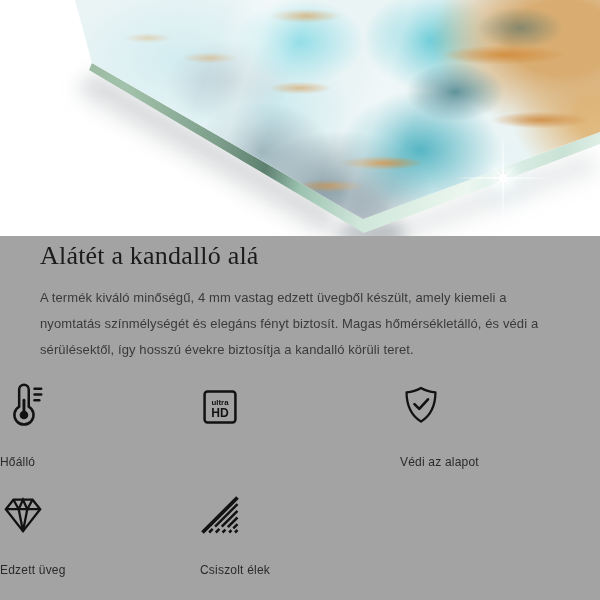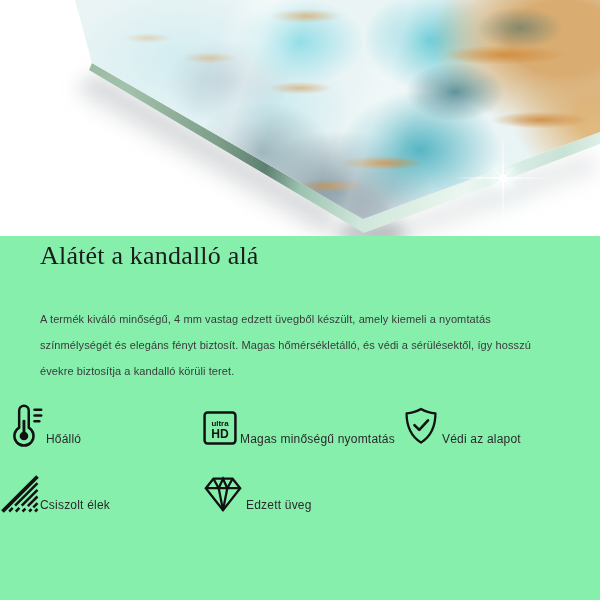--- a/index.html
+++ b/index.html
@@ -4,21 +4,21 @@
 <style>
   * { margin:0; padding:0; box-sizing:border-box; }
   html,body { width:600px; height:600px; }
   body {
     font-family:"Liberation Sans", sans-serif;
     background:#ffffff;
     color:#1b1b1b;
     overflow:hidden;
     position:relative;
   }
-  .page { width:600px; height:600px; position:relative; background:#86efac; }
+  .page { width:600px; height:600px; position:relative; background:#a3a3a3; }
 
   
   .hero { position:relative; width:600px; height:236px; background:#fff; overflow:hidden; }
 
   .shadow-left {
     position:absolute; left:88px; top:70px; width:292px; height:34px;
     transform-origin:0 0; transform:rotate(30deg);
     background:linear-gradient(to bottom, rgba(100,110,115,0.38), rgba(100,110,115,0));
     filter:blur(9px); border-radius:17px; z-index:1;
   }
@@ -89,27 +89,27 @@
   .sparkle .ray-d1 { transform:rotate(45deg); }
   .sparkle .ray-d2 { transform:rotate(-45deg); }
   .sparkle .core { position:absolute; left:-6px; top:-6px; width:12px; height:12px; border-radius:50%;
     background:radial-gradient(circle, #fff 25%, rgba(255,255,255,0.85) 45%, rgba(255,255,255,0) 75%);
     box-shadow:0 0 14px 5px rgba(255,255,255,0.95), 0 0 30px 12px rgba(215,243,248,0.45); }
 
   
   .content { padding:0 40px; position:relative; z-index:6; }
   .title { font-family:"Liberation Serif", serif; font-weight:400; color:#1b1b1b;
     font-size:26px; line-height:33px; margin-top:3px; letter-spacing:0.2px; }
-  .description { margin-top:34px; max-width:527px; font-size:11px; line-height:26px;
+  .description { margin-top:13px; max-width:527px; font-size:13px; line-height:26px;
     color:#3a3a3a; letter-spacing:0.1px; }
 
   
   .features { display:grid; grid-template-columns:repeat(3, 1fr); row-gap:20px;
     margin-top:18px; width:600px; position:relative; z-index:6; }
-  .feature { display:flex; flex-direction:row; align-items:center; }
+  .feature { display:flex; flex-direction:column; align-items:flex-start; }
   .icon-box { height:46px; display:flex; align-items:flex-end; justify-content:center; }
   .feature .label { margin-top:28px; font-size:12px; color:#2a2a2a; letter-spacing:0.2px; }
   svg { display:block; }
   .svg-hd-top { font:700 9.5px "Liberation Sans", sans-serif; }
   .svg-hd-bottom { font:700 14.5px "Liberation Sans", sans-serif; }
 </style>
 </head>
 <body>
 
 <div class="page">
@@ -153,54 +153,53 @@
     </div>
 
     <div class="feature">
       <div class="icon-box">
         <svg width="40" height="40" viewBox="0 0 48 48">
           <rect x="5.5" y="5.5" width="37" height="37" rx="3.5" fill="none" stroke="#121212" stroke-width="3"></rect>
           <text x="24" y="21" text-anchor="middle" fill="#121212" class="svg-hd-top">ultra</text>
           <text x="24" y="36" text-anchor="middle" fill="#121212" class="svg-hd-bottom">HD</text>
         </svg>
       </div>
-      <span class="label">Magas minőségű nyomtatás</span>
     </div>
 
     <div class="feature">
       <div class="icon-box">
         <svg width="42" height="44" viewBox="0 0 48 48" fill="none" stroke="#121212" stroke-width="2.6" stroke-linejoin="round" stroke-linecap="round">
           <path d="M24 4.5 C29 7.5 34.5 9 40.5 9.5 C40.5 22 37.5 34.5 24 43 C10.5 34.5 7.5 22 7.5 9.5 C13.5 9 19 7.5 24 4.5 Z"></path>
           <path d="M16.5 23 l5.5 5.5 L32 17.5" stroke-width="3"></path>
         </svg>
       </div>
       <span class="label">Védi az alapot</span>
+    </div>
+
+    <div class="feature">
+      <div class="icon-box">
+        <svg width="46" height="42" viewBox="0 0 48 44" fill="none" stroke="#121212" stroke-width="2.4" stroke-linejoin="miter">
+          <path d="M14 7 H34 L42 17 L24 40 L6 17 Z"></path>
+          <path d="M6 17 H42"></path>
+          <path d="M14 7 L19.5 17 L24 7 L28.5 17 L34 7"></path>
+          <path d="M19.5 17 L24 40 L28.5 17"></path>
+        </svg>
+      </div>
+      <span class="label">Edzett üveg</span>
     </div>
 
     <div class="feature">
       <div class="icon-box">
         <svg width="40" height="40" viewBox="0 0 48 48" fill="none" stroke="#121212" stroke-linecap="butt">
           <path d="M3 45 L45 3" stroke-width="4.5"></path>
           <path d="M11 45 L45 11" stroke-width="3" stroke-dasharray="6 4 80"></path>
           <path d="M19 45 L45 19" stroke-width="3" stroke-dasharray="6 4 80"></path>
           <path d="M27 45 L45 27" stroke-width="3" stroke-dasharray="5 4 80"></path>
           <path d="M35 45 L45 35" stroke-width="3" stroke-dasharray="4 3 80"></path>
           <path d="M42 45 L45 42" stroke-width="3"></path>
         </svg>
       </div>
       <span class="label">Csiszolt élek</span>
     </div>
 
-    <div class="feature">
-      <div class="icon-box">
-        <svg width="46" height="42" viewBox="0 0 48 44" fill="none" stroke="#121212" stroke-width="2.4" stroke-linejoin="miter">
-          <path d="M14 7 H34 L42 17 L24 40 L6 17 Z"></path>
-          <path d="M6 17 H42"></path>
-          <path d="M14 7 L19.5 17 L24 7 L28.5 17 L34 7"></path>
-          <path d="M19.5 17 L24 40 L28.5 17"></path>
-        </svg>
-      </div>
-      <span class="label">Edzett üveg</span>
-    </div>
-
 
   </div>
 </div>
 
 </body></html>

